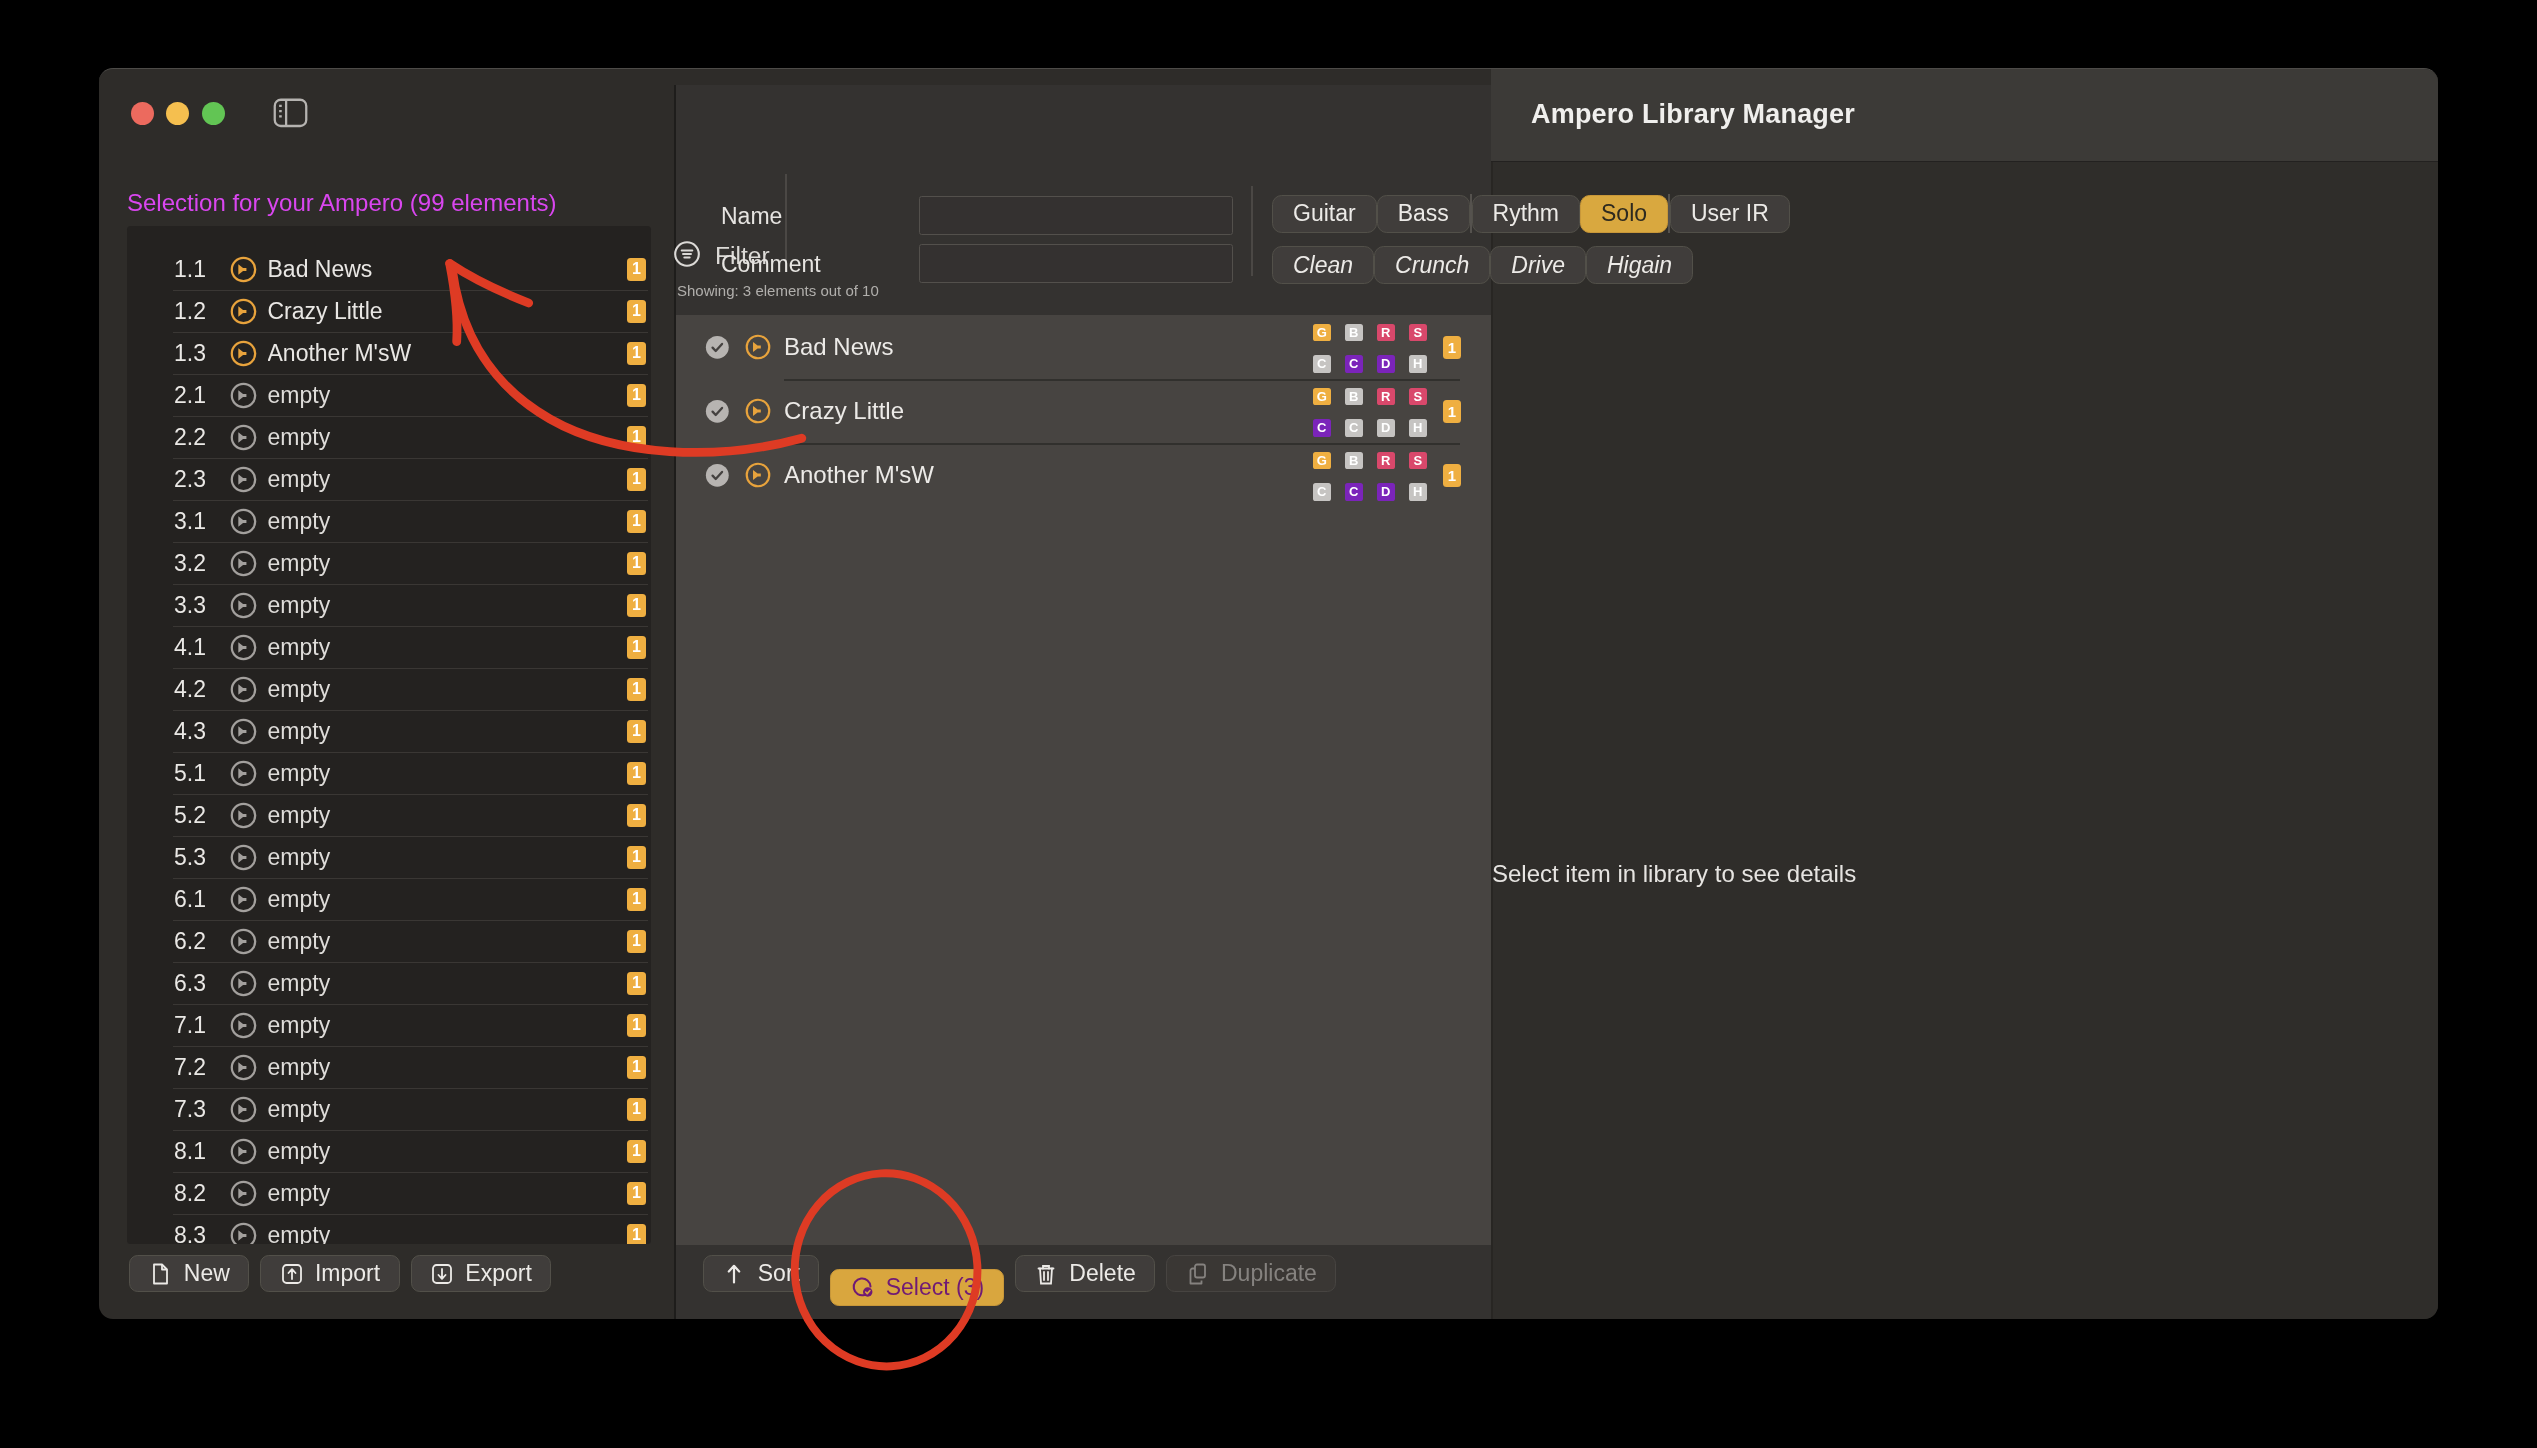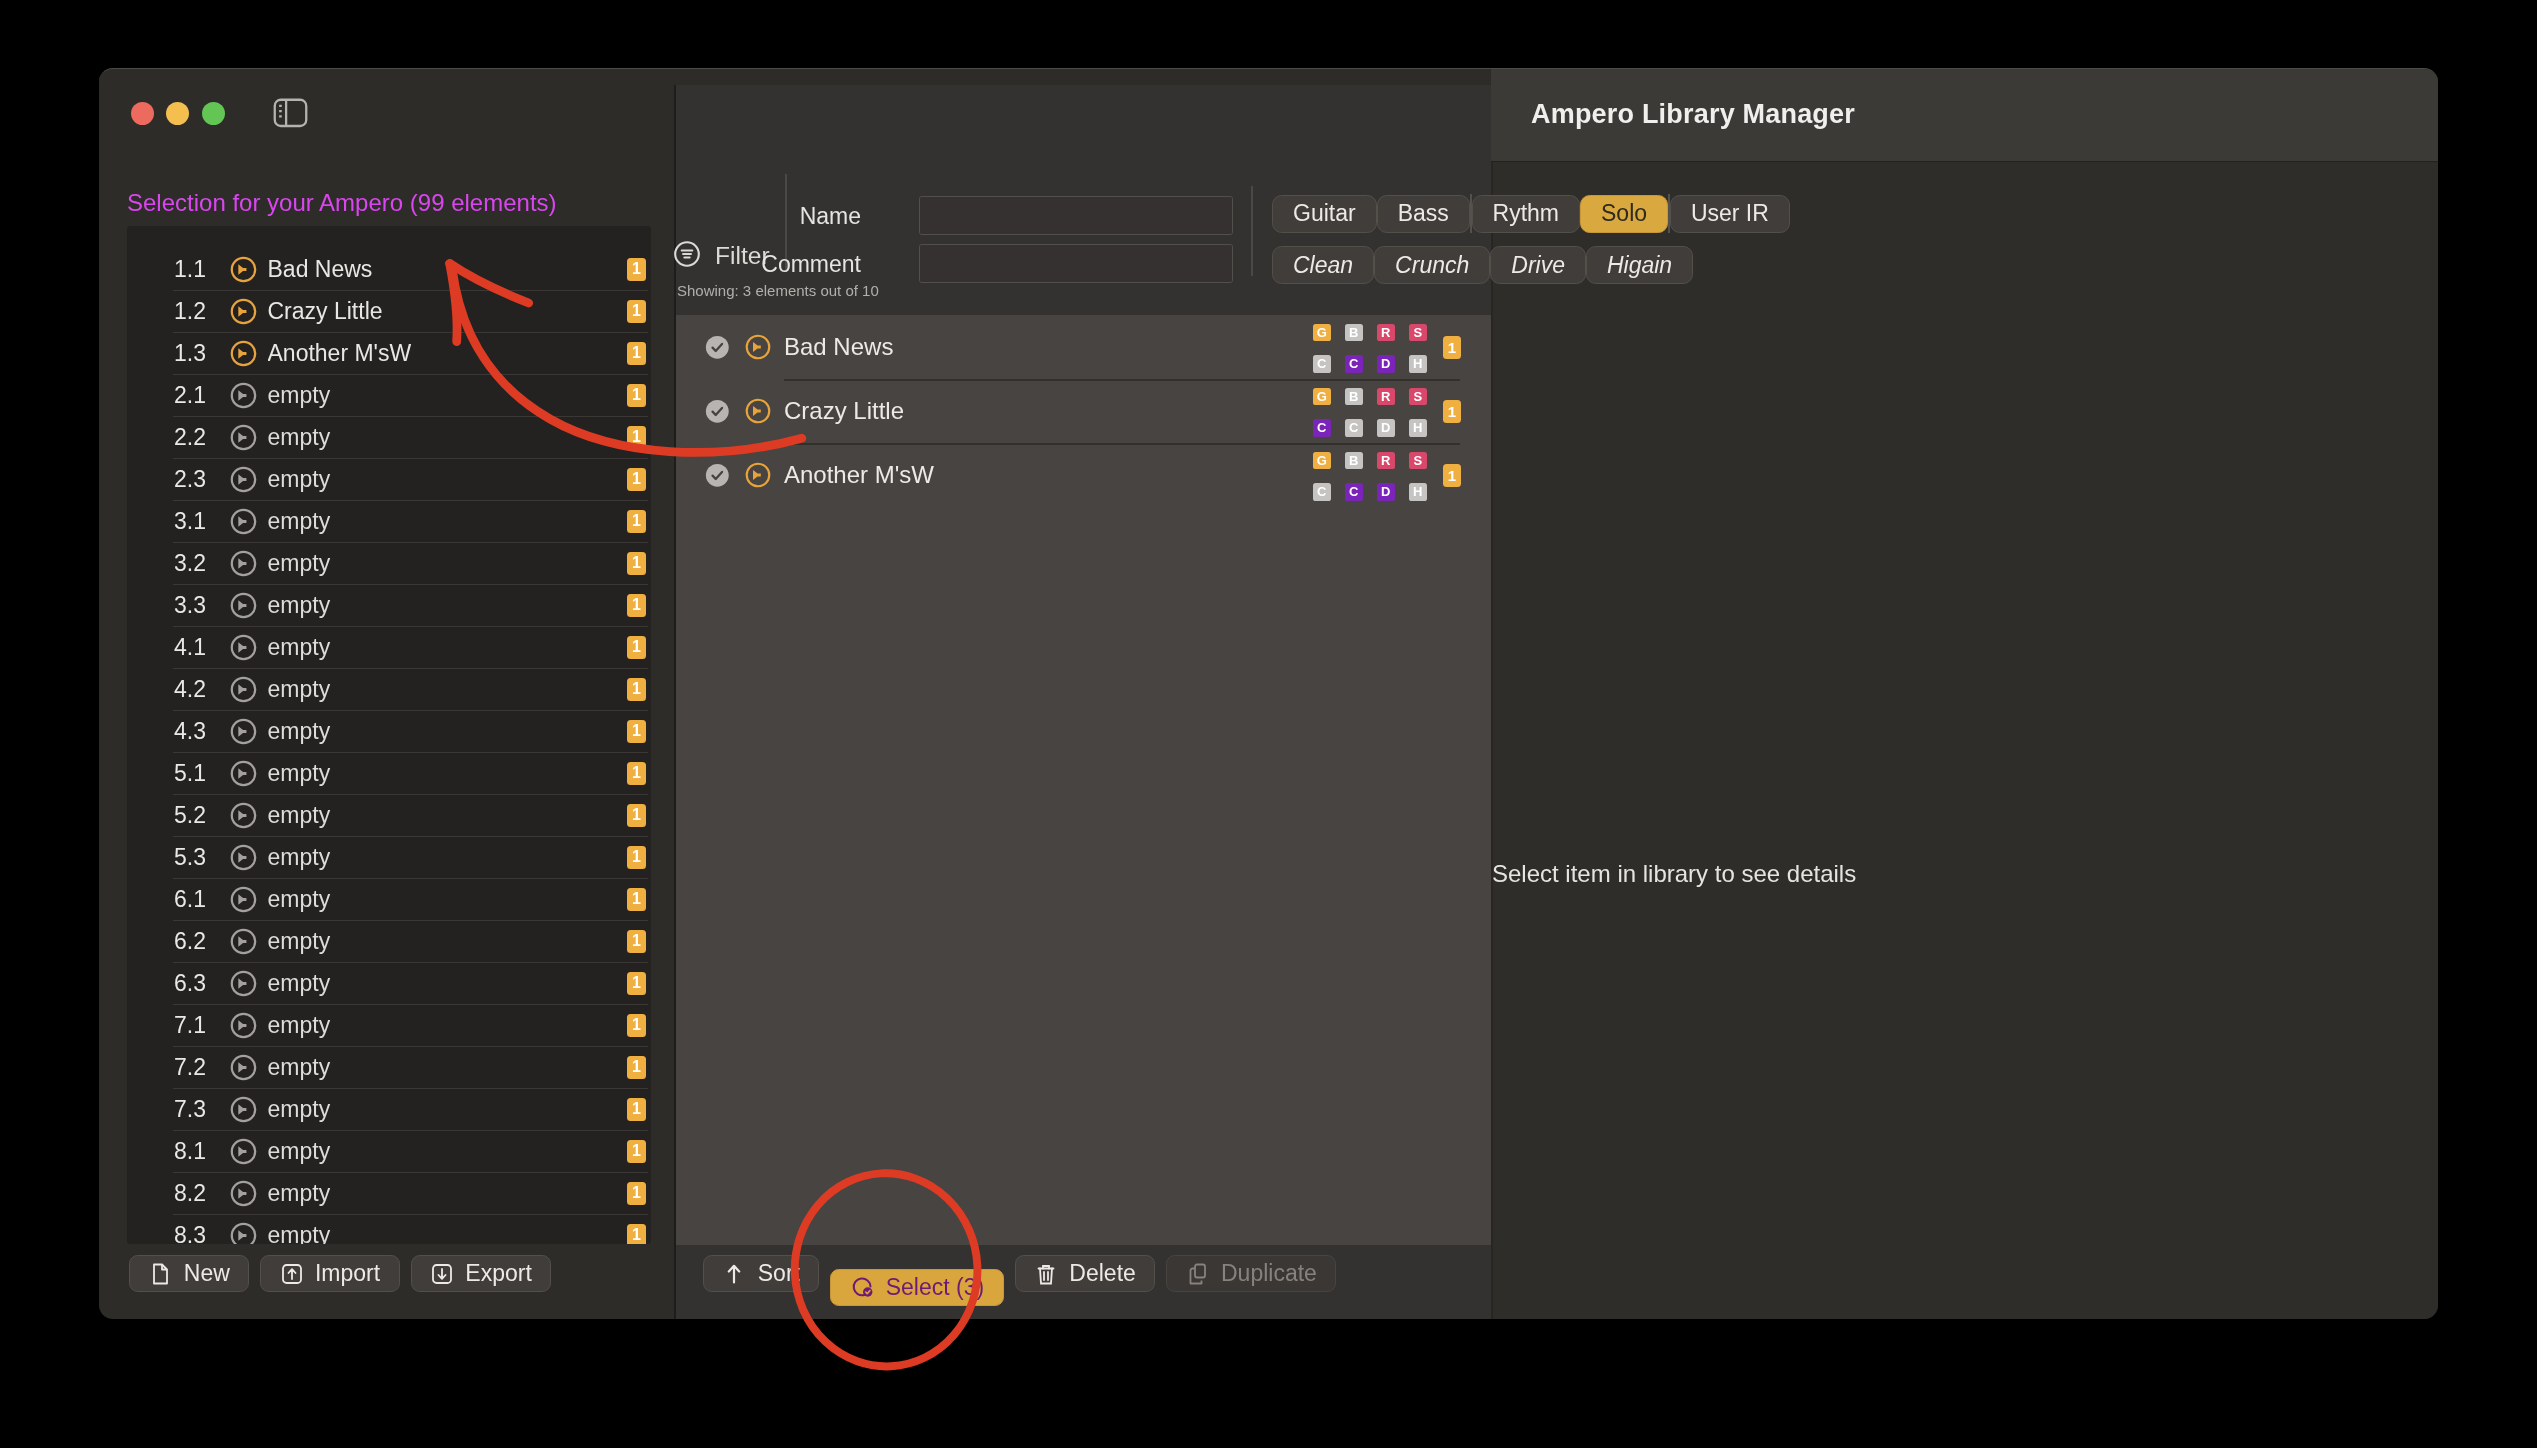--- a/index.html
+++ b/index.html
@@ -42,21 +42,21 @@
   .btn svg{flex:none;}
   .btn.accent{background:#d9a63e;border-color:#c89739;color:#701a75;margin-top:14px;}
   .btn.disabled{color:#85827f;background:#3a3734;border-color:#474441;cursor:default;}
   
   .filter-head{position:absolute;left:574px;top:171px;display:flex;align-items:center;gap:14px;color:#dcdad7;}
   .filter-head svg{width:28px;height:28px;}
   .filter-label{font-size:24.6px;}
   .fdiv{position:absolute;width:1.8px;background:#4b4845;}
   .fdiv.one{left:686px;top:105px;height:98px;}
   .fdiv.two{left:1152px;top:117px;height:90px;}
-  .flabel{position:absolute;width:140px;text-align:right;font-size:23px;color:#e6e4e1;}
+  .flabel{position:absolute;width:140px;font-size:23px;color:#e6e4e1;}
   .flabel.name{left:622px;top:134px;} .flabel.comment{left:622px;top:182px;}
   .finput{position:absolute;left:820px;width:314px;height:39px;background:#343130;border:0.9px solid #53504c;
     border-radius:2.6px;color:#e9e7e4;font-size:21px;padding:0 8.8px;outline:none;}
   .finput.name{top:127px;} .finput.comment{top:175px;}
   .chips-row{position:absolute;left:1173px;display:flex;align-items:center;}
   .chips-row.one{top:125px;} .chips-row.two{top:177px;font-style:italic;}
   .chip{height:38px;display:inline-flex;align-items:center;padding:0 20px;background:#403d3b;
     border:0.9px solid #525049;border-radius:9.7px;color:#eceae7;font-size:23px;cursor:pointer;white-space:nowrap;}
   .chip.active{background:#d9a83f;border-color:#c89739;color:#2e2a1f;}
   .chip-div{width:1.8px;height:39px;background:#55524e;}

